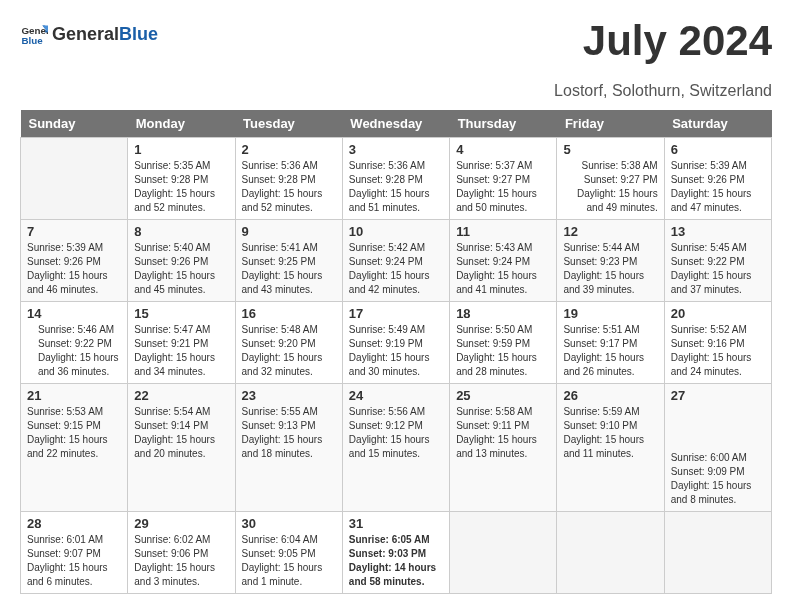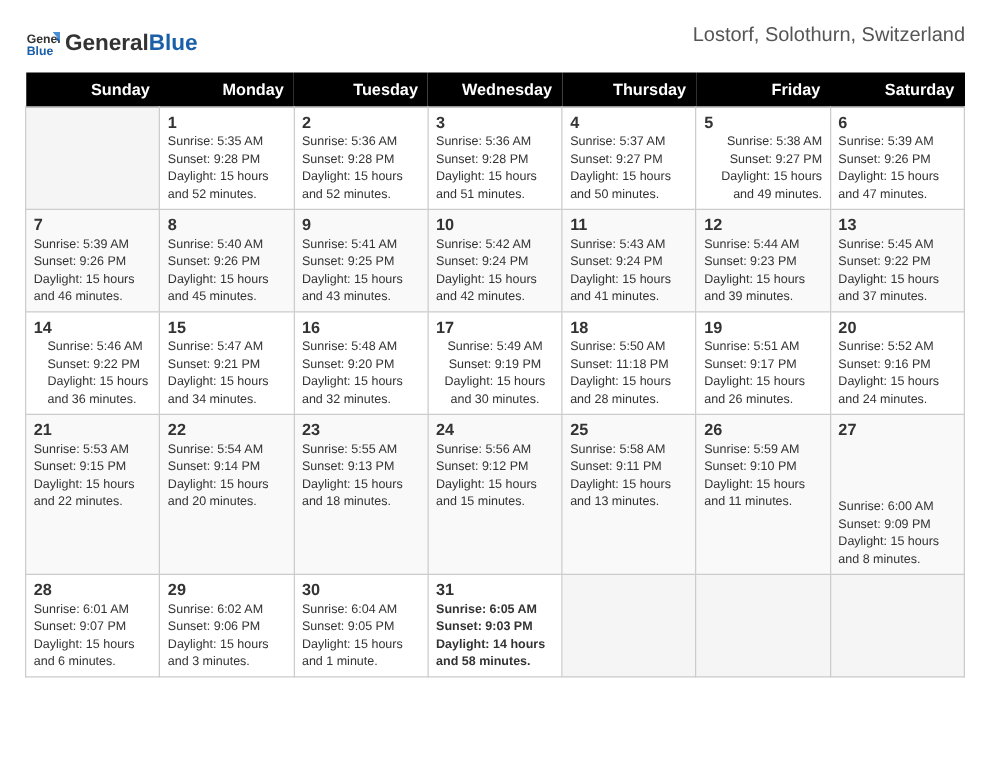--- a/index.html
+++ b/index.html
@@ -30,31 +30,31 @@
     }
     .month-title {
       font-size: 42px;
       font-weight: bold;
       color: #333;
       line-height: 1;
     }
     .location-title {
       font-size: 16px;
       color: #555;
-      margin-top: 0;
+      margin-top: 20px;
     }
     .calendar {
       width: 100%;
       border-collapse: collapse;
       font-size: 11px;
     }
     .calendar th {
-      background-color: #000000;
+      background-color: #737373;
       color: #fff;
-      text-align: right;
+      text-align: left;
       padding: 6px 8px;
       font-size: 13px;
       font-weight: bold;
     }
     .calendar td {
       border: 1px solid #ccc;
       vertical-align: top;
       padding: 4px 6px;
       width: 107px;
       min-height: 80px;
@@ -88,20 +88,21 @@
       <text x="2" y="20" font-size="14" font-weight="bold" fill="#333">General</text>
       <text x="2" y="34" font-size="14" font-weight="bold" fill="#1a5fa8">Blue</text>
       <polygon points="32,8 40,18 36,18 36,8" fill="#1a5fa8"></polygon>
       <polygon points="32,8 40,8 40,18" fill="#4a90d9"></polygon>
     </svg>
     <div>
       <span style="font-size:18px;font-weight:bold;color:#333;">General</span><span style="font-size:18px;font-weight:bold;color:#1a5fa8;">Blue</span>
     </div>
   </div>
   <div class="title-area">
+    <div class="month-title">July 2024</div>
     <div class="location-title">Lostorf, Solothurn, Switzerland</div>
   </div>
 </div>
 
 <table class="calendar">
   <thead>
     <tr>
     <th>Sunday</th>
         <th>Monday</th>
         <th>Tuesday</th>
@@ -209,28 +210,28 @@
 Daylight: 15 hours and 34 minutes.</div>
         </td>
         <td>
           <span class="day-number">16</span>
           <div class="day-info" style="white-space: pre-line;">Sunrise: 5:48 AM
 Sunset: 9:20 PM
 Daylight: 15 hours and 32 minutes.</div>
         </td>
         <td>
           <span class="day-number">17</span>
-          <div class="day-info" style="white-space: pre-line; text-align: center;">Sunrise: 5:49 AM
+          <div class="day-info" style="white-space: pre-line;">Sunrise: 5:49 AM
 Sunset: 9:19 PM
 Daylight: 15 hours and 30 minutes.</div>
         </td>
         <td>
           <span class="day-number">18</span>
           <div class="day-info" style="white-space: pre-line;">Sunrise: 5:50 AM
-Sunset: 11:18 PM
+Sunset: 9:59 PM
 Daylight: 15 hours and 28 minutes.</div>
         </td>
         <td>
           <span class="day-number">19</span>
           <div class="day-info" style="white-space: pre-line;">Sunrise: 5:51 AM
 Sunset: 9:17 PM
 Daylight: 15 hours and 26 minutes.</div>
         </td>
         <td>
           <span class="day-number">20</span>

